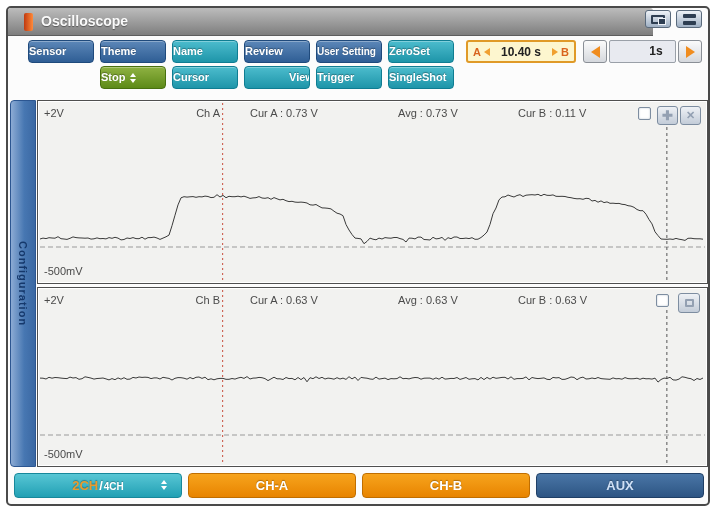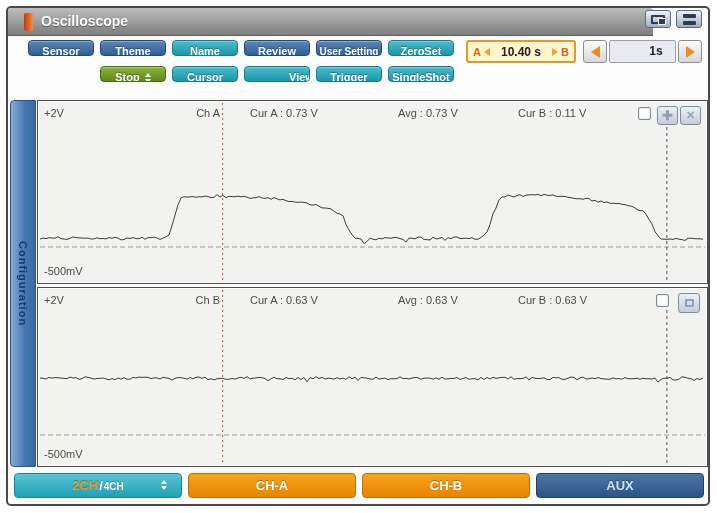--- a/index.html
+++ b/index.html
@@ -20,22 +20,22 @@
   .tb-win-btn { position:absolute; top:10px; width:26px; height:18px;
     background:linear-gradient(#eef2f7,#9fb0c4); border:1px solid #5a6a7c; border-radius:3px;
     display:flex; align-items:center; justify-content:center; }
   .icon-display { width:14px; height:9px; border:2px solid #2e3e52; border-radius:1px; position:relative; }
   .icon-display::after { content:""; position:absolute; right:-3px; bottom:-3px; width:6px; height:5px;
     background:#2e3e52; border:1px solid #eef2f7; }
   .icon-bars { width:13px; height:11px; display:flex; flex-direction:column; justify-content:space-between; }
   .icon-bars i { display:block; width:13px; height:4px; background:#2e3e52; border-radius:1px; }
 
   
-  .btn { position:absolute; width:66px; height:16px; border-radius:4px; color:#fff;
-    font-size:11px; font-weight:bold; text-align:center; line-height:21px;
+  .btn { position:absolute; width:66px; height:23px; border-radius:4px; color:#fff;
+    font-size:11px; font-weight:bold; text-align:left; line-height:21px;
     text-shadow:0 -1px 1px rgba(0,0,0,.35); box-shadow:inset 0 1px 0 rgba(255,255,255,.3);
     white-space:nowrap; overflow:hidden; }
   .btn.blue  { background:linear-gradient(#5c87b8,#2f5e95); border:1px solid #1f4a7c; }
   .btn.teal  { background:linear-gradient(#4cbccd,#1e95a9); border:1px solid #0f7d92; }
   .btn.green { background:linear-gradient(#8fb242,#5d8a18); border:1px solid #48700f; }
   .btn .spin { display:inline-flex; flex-direction:column; gap:2px; margin-left:5px; vertical-align:middle; }
   .tri-up   { width:0;height:0;border-left:3px solid transparent;border-right:3px solid transparent;border-bottom:4px solid #fff; }
   .tri-down { width:0;height:0;border-left:3px solid transparent;border-right:3px solid transparent;border-top:4px solid #fff; }
 
   

